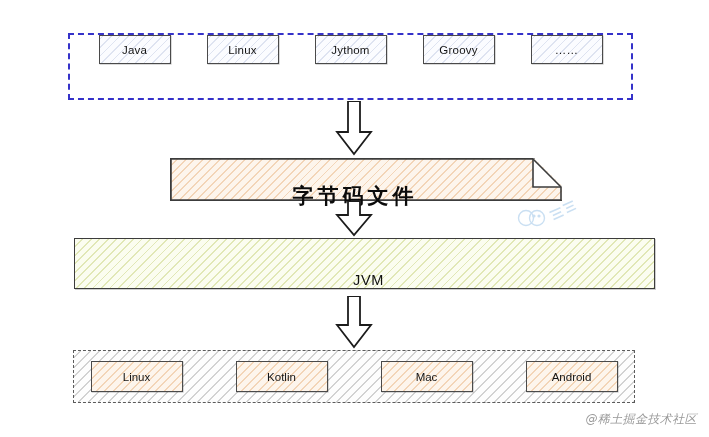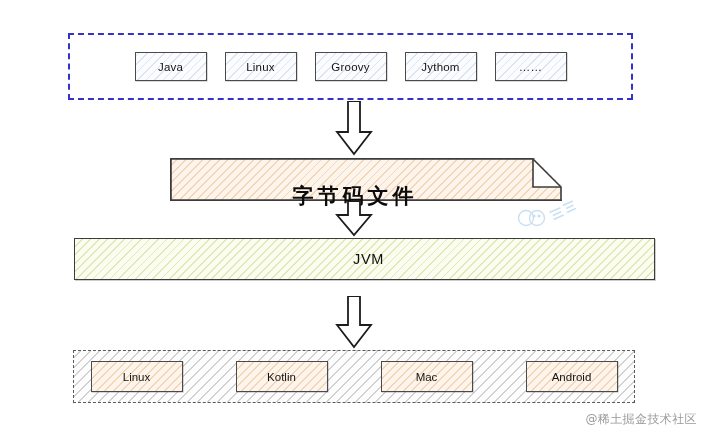--- a/index.html
+++ b/index.html
@@ -64,23 +64,22 @@
     width: 565px;
     height: 67px;
     border: 2px dashed #3532c9;
     box-sizing: border-box;
     background: #ffffff;
   }
   .lang-row {
     position: absolute;
     left: 0; top: 0; right: 0; bottom: 0;
     display: flex;
-    align-items: center;
-    justify-content: center;
-    gap: 18px;
+    justify-content: center;
+    gap: 36px;
   }
   .lang-box {
     width: 72px;
     height: 29px;
     border: 1.4px solid #4a4a4a;
     box-sizing: border-box;
     display: flex;
     align-items: center;
     justify-content: center;
     font-size: 11.5px;
@@ -146,25 +145,25 @@
     color: #0b0b0b;
     margin-top: 32px;
   }
 
   
   #jvm-box {
     position: absolute;
     left: 74px;
     top: 238px;
     width: 581px;
-    height: 42px;
+    height: 51px;
     box-sizing: border-box;
     border: 1.6px solid #3c3c3c;
     display: flex;
-    align-items: center;
+    align-items: flex-end;
     justify-content: center;
     box-shadow: 1px 1px 0 rgba(90,90,90,0.3);
     padding-left: 8px;
   }
   #jvm-label {
     font-size: 14.5px;
     color: #101010;
     letter-spacing: 0.6px;
   }
 
@@ -211,40 +210,41 @@
     pointer-events: none;
   }
   #bottom-watermark {
     position: absolute;
     right: 12px;
     bottom: 9px;
     font-family: "DejaVu Sans", "Liberation Sans", sans-serif;
     font-size: 12px;
     color: #9a9a9a;
     letter-spacing: 0.4px;
+    font-style: italic;
   }
 </style>
 </head>
 <body>
 
 <div id="canvas">
 
   <div id="lang-container">
     <div class="lang-row">
       <div class="lang-box hatch-blue">
         <span>Java</span>
       </div>
       <div class="lang-box hatch-blue">
         <span>Linux</span>
       </div>
       <div class="lang-box hatch-blue">
+        <span>Jythom</span>
+      </div>
+      <div class="lang-box hatch-blue">
         <span>Groovy</span>
-      </div>
-      <div class="lang-box hatch-blue">
-        <span>Jythom</span>
       </div>
       <div class="lang-box hatch-blue">
         <span>……</span>
       </div>
     </div>
   </div>
 
   <div class="arrow" id="arrow-1">
     <svg width="40" height="55" viewBox="0 0 40 55">
       <polygon points="14,0 26,0 26,31 37,31 20,53 3,31 14,31" fill="#ffffff" stroke="#1c1c1c" stroke-width="1.8" stroke-linejoin="miter"></polygon>

